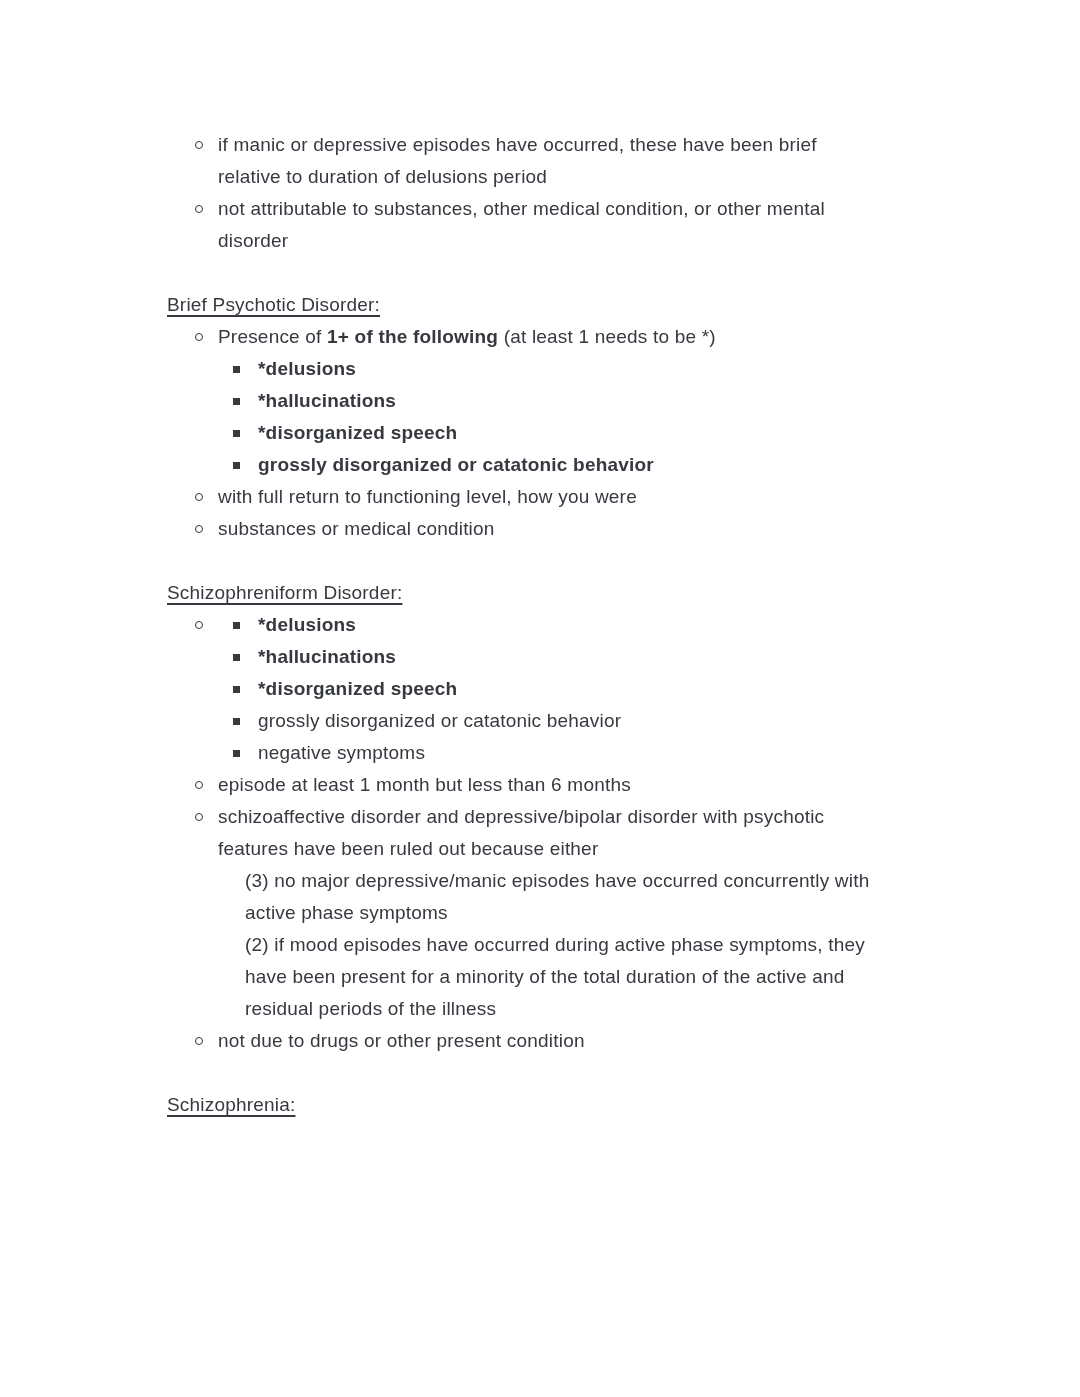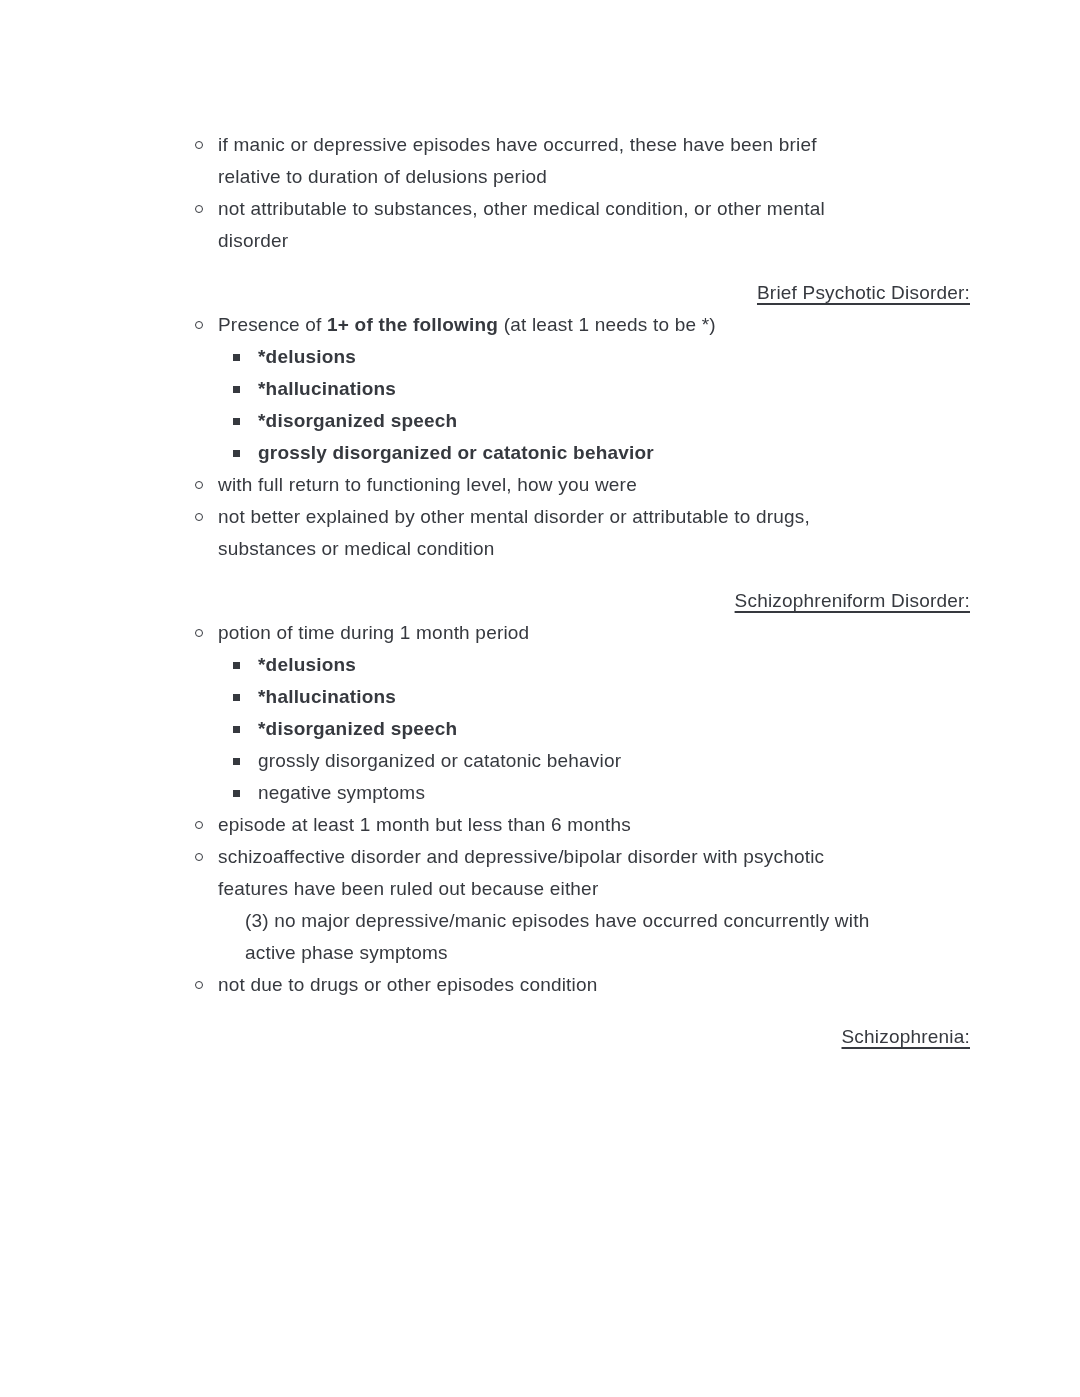--- a/index.html
+++ b/index.html
@@ -18,22 +18,21 @@
     font-size: 19px;
     line-height: 32px;
     letter-spacing: 0.2px;
     color: #36393f;
     overflow: hidden;
   }
   .section-heading {
     text-decoration: underline;
     text-decoration-thickness: 1.5px;
     text-underline-offset: 4px;
-    margin-top: 20px;
-    text-align: right;
+    margin-top: 32px;
   }
   .item {
     position: relative;
   }
   .item.lvl1 { padding-left: 51px; }
   .item.lvl1::before {
     content: "";
     position: absolute;
     left: 28px;
     top: 12px;
@@ -86,28 +85,26 @@
         <div class="item lvl2">
           <div class="line"><span class="seg seg-bold">*disorganized speech</span></div>
         </div>
         <div class="item lvl2">
           <div class="line"><span class="seg seg-bold">grossly disorganized or catatonic behavior</span></div>
         </div>
         <div class="item lvl1">
           <div class="line"><span class="seg">with full return to functioning level, how you were</span></div>
         </div>
         <div class="item lvl1">
-          <div class="line"><span class="seg">not better explained by other mental disorder or attributable to drugs,</span></div>
           <div class="line"><span class="seg">substances or medical condition</span></div>
         </div>
       </div>
       <div class="section">
         <div class="section-heading">Schizophreniform Disorder:</div>
         <div class="item lvl1">
-          <div class="line"><span class="seg">potion of time during 1 month period</span></div>
         </div>
         <div class="item lvl2">
           <div class="line"><span class="seg seg-bold">*delusions</span></div>
         </div>
         <div class="item lvl2">
           <div class="line"><span class="seg seg-bold">*hallucinations</span></div>
         </div>
         <div class="item lvl2">
           <div class="line"><span class="seg seg-bold">*disorganized speech</span></div>
         </div>
@@ -121,21 +118,26 @@
           <div class="line"><span class="seg">episode at least 1 month but less than 6 months</span></div>
         </div>
         <div class="item lvl1">
           <div class="line"><span class="seg">schizoaffective disorder and depressive/bipolar disorder with psychotic</span></div>
           <div class="line"><span class="seg">features have been ruled out because either</span></div>
         </div>
         <div class="item lvl0">
           <div class="line"><span class="seg">(3) no major depressive/manic episodes have occurred concurrently with</span></div>
           <div class="line"><span class="seg">active phase symptoms</span></div>
         </div>
+        <div class="item lvl0">
+          <div class="line"><span class="seg">(2) if mood episodes have occurred during active phase symptoms, they</span></div>
+          <div class="line"><span class="seg">have been present for a minority of the total duration of the active and</span></div>
+          <div class="line"><span class="seg">residual periods of the illness</span></div>
+        </div>
         <div class="item lvl1">
-          <div class="line"><span class="seg">not due to drugs or other episodes condition</span></div>
+          <div class="line"><span class="seg">not due to drugs or other present condition</span></div>
         </div>
       </div>
       <div class="section">
         <div class="section-heading">Schizophrenia:</div>
       </div>
     </div>
 </div>
 
 </body></html>

